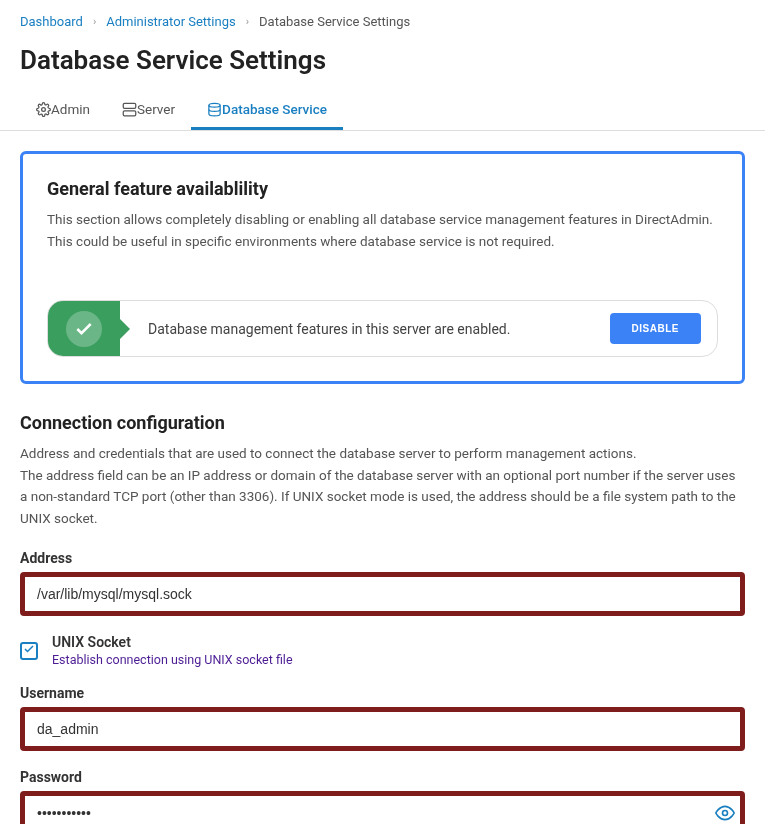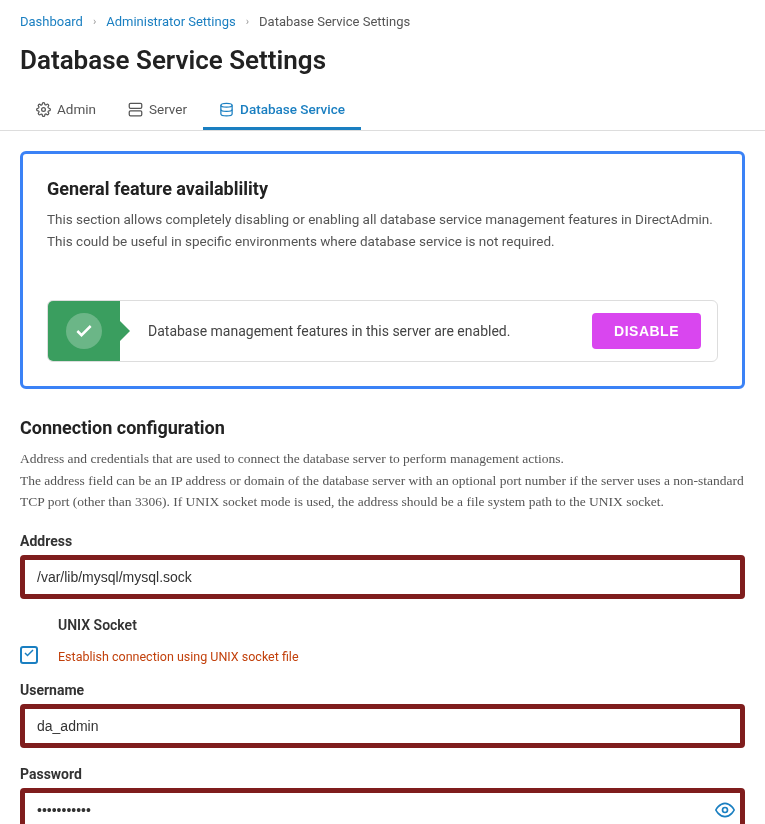--- a/index.html
+++ b/index.html
@@ -38,21 +38,21 @@
       display: flex;
       gap: 0;
       border-bottom: 1px solid #ddd;
       padding: 0 20px;
       background: #fff;
     }
 
     .tab-item {
       display: flex;
       align-items: center;
-      gap: 6px;
+      gap: 0;
       padding: 10px 16px;
       font-size: 13.5px;
       color: #555;
       cursor: pointer;
       border-bottom: 3px solid transparent;
       text-decoration: none;
       white-space: nowrap;
     }
     .tab-item.active {
       color: #1a7fc1;
@@ -88,21 +88,21 @@
       font-size: 13.5px;
       color: #555;
       line-height: 1.6;
       margin-bottom: 18px;
     }
 
     .feature-status-block {
       display: flex;
       align-items: stretch;
       border: 1px solid #ddd;
-      border-radius: 6px;
+      border-radius: 16px;
       overflow: hidden;
       margin-top: 48px;
     }
 
     .status-icon-block {
       background: #3a9e5f;
       width: 72px;
       display: flex;
       align-items: center;
       justify-content: center;
@@ -137,25 +137,25 @@
     .status-message {
       flex: 1;
       display: flex;
       align-items: center;
       padding: 16px 20px 16px 28px;
       font-size: 14px;
       color: #444;
     }
 
     .disable-btn {
-      background: #d946ef;
+      background: #3b82f6;
       color: white;
       border: none;
       padding: 10px 22px;
-      font-size: 14px;
+      font-size: 10px;
       font-weight: 600;
       letter-spacing: 0.5px;
       cursor: pointer;
       margin: 12px 16px;
       border-radius: 4px;
       text-transform: uppercase;
       white-space: nowrap;
       align-self: center;
     }
 
@@ -166,21 +166,20 @@
       font-weight: 700;
       color: #222;
       margin-bottom: 10px;
     }
 
     .conn-desc {
       font-size: 13.5px;
       color: #555;
       line-height: 1.6;
       margin-bottom: 20px;
-      font-family: Liberation Serif, serif;
     }
 
     .form-group {
       margin-bottom: 18px;
     }
 
     .form-label {
       display: block;
       font-size: 14px;
       font-weight: 700;
@@ -212,22 +211,22 @@
       right: 10px;
       cursor: pointer;
       color: #1a7fc1;
       font-size: 18px;
       display: flex;
       align-items: center;
     }
 
     .checkbox-row {
       display: flex;
-      align-items: flex-end;
-      gap: 20px;
+      align-items: center;
+      gap: 14px;
       margin-bottom: 18px;
     }
     .checkbox-custom {
       width: 18px;
       height: 18px;
       border: 2px solid #1a7fc1;
       border-radius: 3px;
       background: #fff;
       display: flex;
       align-items: center;
@@ -242,22 +241,22 @@
       font-weight: bold;
     }
     .checkbox-label-block { display: flex; flex-direction: column; }
     .checkbox-label-title {
       font-size: 14px;
       font-weight: 600;
       color: #333;
     }
     .checkbox-label-desc {
       font-size: 12.5px;
-      color: #c2410c;
-      margin-top: 16px;
+      color: #4c1d95;
+      margin-top: 2px;
     }
 
     .footer-actions {
       display: flex;
       justify-content: flex-end;
       align-items: center;
       gap: 16px;
       padding: 16px 0 0 0;
     }
 

